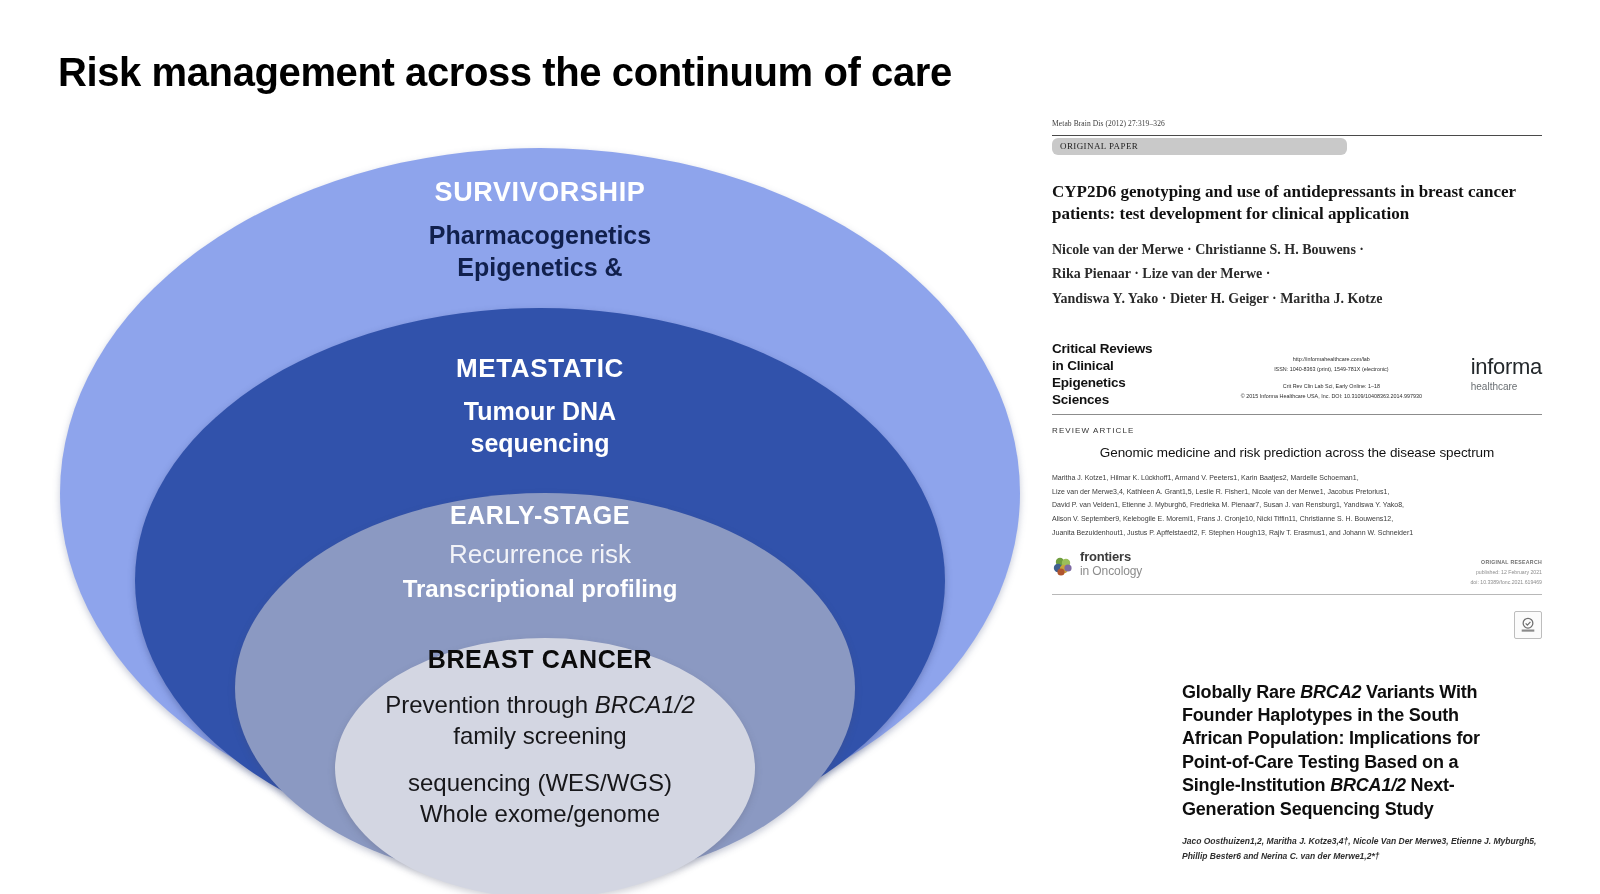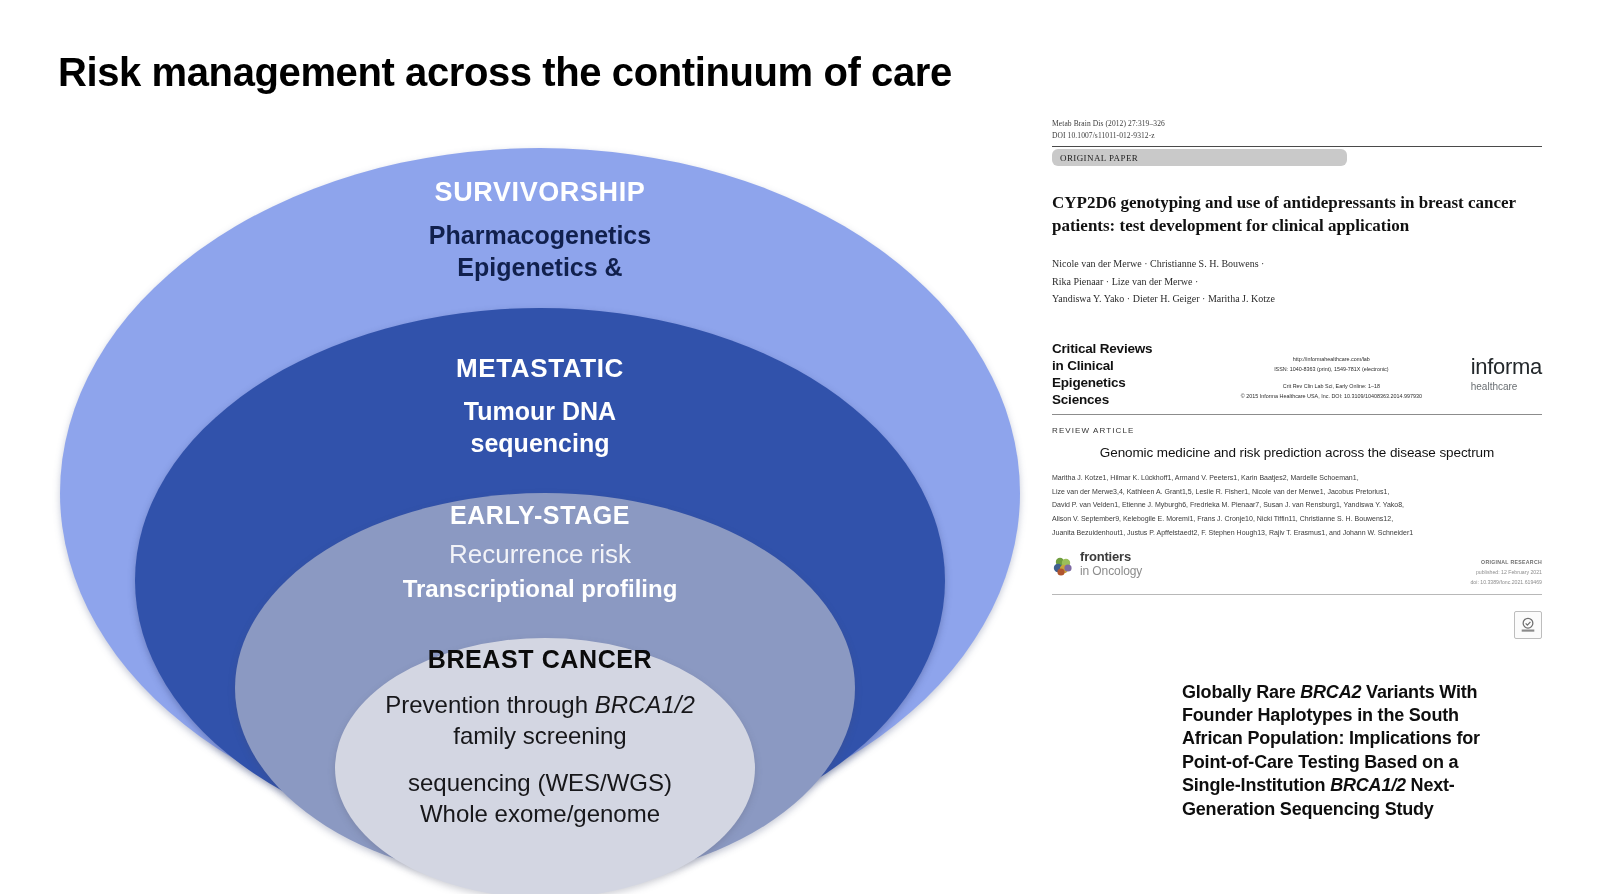--- a/index.html
+++ b/index.html
@@ -168,25 +168,25 @@
   .sp-title {
     font-family: "Liberation Serif", serif;
     font-weight: bold;
     font-size: 17px;
     color: #111111;
     line-height: 1.32;
     margin-top: 26px;
   }
   .sp-authors {
     font-family: "Liberation Serif", serif;
-    font-size: 10px;
+    font-size: 14px;
     color: #2b2b2b;
-    font-weight: normal;
+    font-weight: bold;
     line-height: 1.75;
-    margin-top: 18px;
+    margin-top: 12px;
   }
 
   
   #pub-informa { position: absolute; left: 0; top: 222px; width: 490px; }
   .inf-head {
     display: flex;
     align-items: flex-start;
     justify-content: space-between;
   }
   .inf-journal {
@@ -348,21 +348,20 @@
       <div>Whole exome/genome</div>
     </div>
   </div>
 </div>
 
 <div id="pubs">
 
   <div id="pub-springer">
     <div class="sp-meta">
       <div>Metab Brain Dis (2012) 27:319–326</div>
-      <div>DOI 10.1007/s11011-012-9312-z</div>
     </div>
     <div class="sp-rule"></div>
     <div class="sp-badge">ORIGINAL PAPER</div>
     <div class="sp-title">
       <div>CYP2D6 genotyping and use of antidepressants in breast cancer</div>
       <div>patients: test development for clinical application</div>
     </div>
     <div class="sp-authors">
       <div>Nicole van der Merwe · Christianne S. H. Bouwens ·</div>
       <div>Rika Pienaar · Lize van der Merwe ·</div>
@@ -435,14 +434,18 @@
     </div>
 
     <div class="fr-title">
       <div><span>Globally Rare </span><span class="ital">BRCA2</span><span> Variants With</span></div>
       <div>Founder Haplotypes in the South</div>
       <div>African Population: Implications for</div>
       <div>Point-of-Care Testing Based on a</div>
       <div><span>Single-Institution </span><span class="ital">BRCA1/2</span><span> Next-</span></div>
       <div>Generation Sequencing Study</div>
     </div>
+    <div class="fr-authors">
+      <div>Jaco Oosthuizen1,2, Maritha J. Kotze3,4†, Nicole Van Der Merwe3, Etienne J. Myburgh5,</div>
+      <div>Phillip Bester6 and Nerina C. van der Merwe1,2*†</div>
+    </div>
   </div>
 </div>
 
 </body></html>

